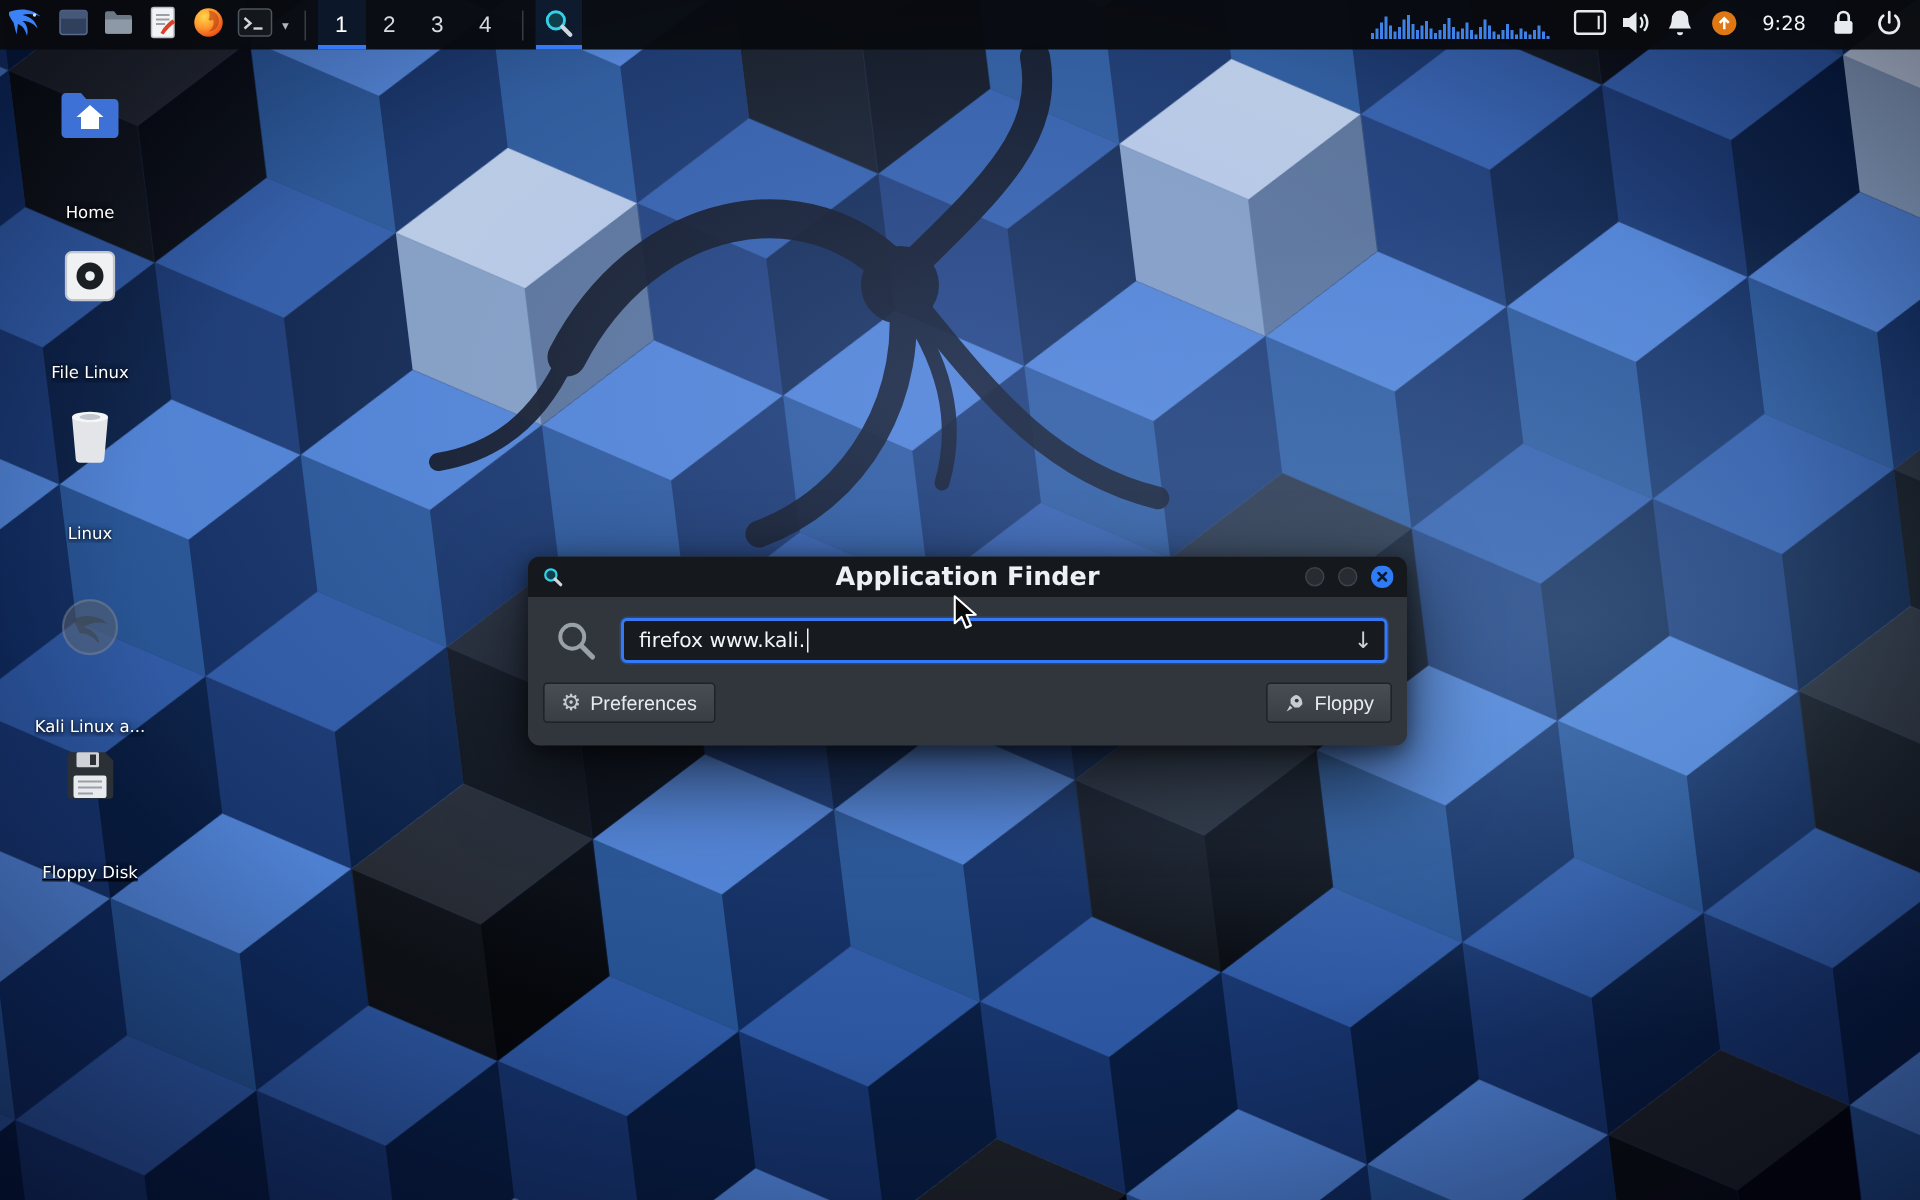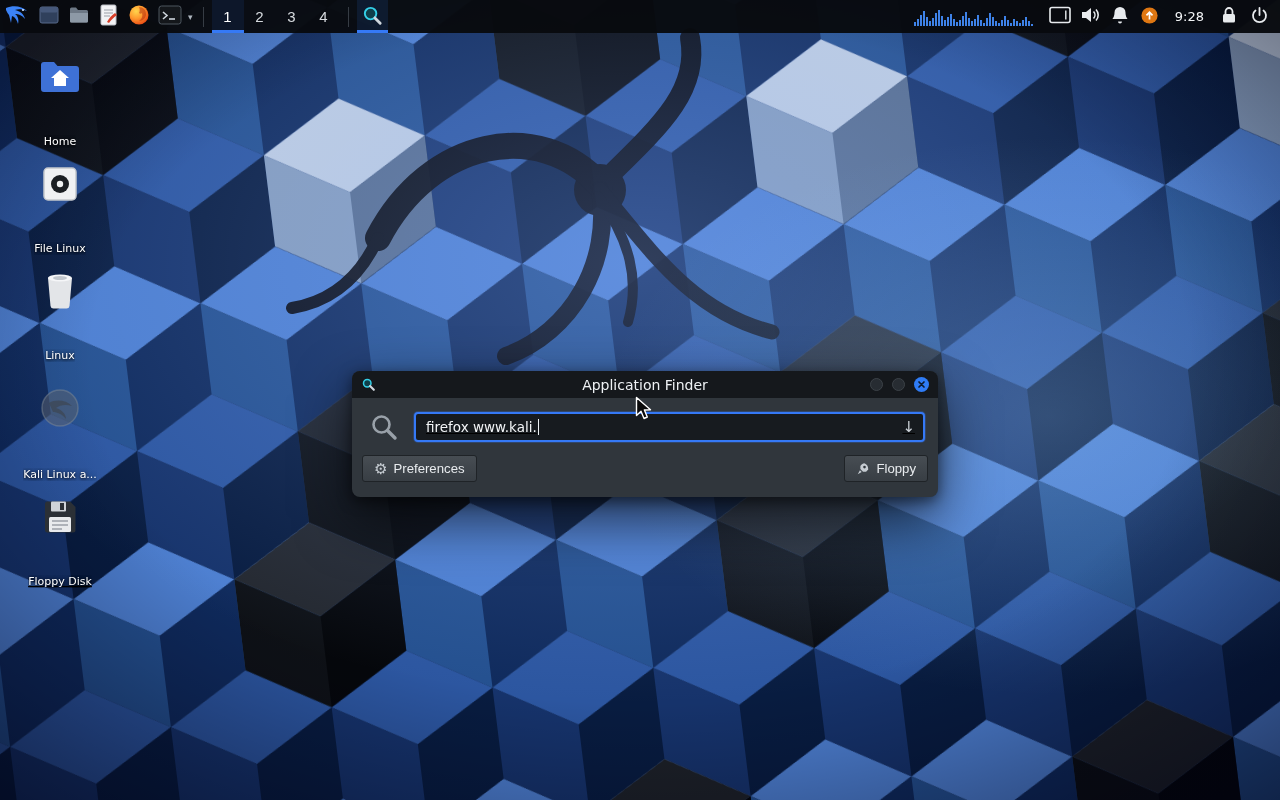--- a/index.html
+++ b/index.html
@@ -34,32 +34,32 @@
   .dicon .lbl { color:#fff; font-size:11px; text-shadow:0 1px 3px rgba(0,0,0,0.95), 0 0 6px rgba(0,0,0,0.6);
                 white-space:nowrap; max-width:98px; overflow:hidden; text-overflow:ellipsis;margin-top:32px; }
 
   
   .appfinder { position:absolute; left:352px; top:371px; width:586px; height:126px;
                background:#30363c; border-radius:8px; overflow:hidden; z-index:60;
                box-shadow:0 22px 55px rgba(0,0,0,0.65), 0 4px 14px rgba(0,0,0,0.5); }
   .titlebar { height:27px; background:#15181c; display:flex; align-items:center;
               padding:0 9px; position:relative; }
   .title { position:absolute; left:0; right:0; text-align:center; color:#eef1f4;
-           font-size:14px; font-weight:normal; pointer-events:none; }
+           font-size:17px; font-weight:bold; pointer-events:none; }
   .tb-icon { z-index:1; display:flex; }
   .tb-controls { margin-left:auto; display:flex; align-items:center; gap:9px; z-index:1; }
   .circle-btn { width:13px; height:13px; border-radius:50%; background:#272c32;
                 border:1px solid #3c4248; padding:0; cursor:pointer; }
   .circle-btn.close { width:15px; height:15px; background:none; border:none; display:flex; }
   .win-body { padding:0; }
   .search-row { display:flex; align-items:center; padding:14px 13px 0 17px; }
   .big-mag { margin-right:15px; display:flex; }
   .search-input { flex:1; height:30px; background:#171b1f; border:2px solid #3579f6;
                   border-radius:4px; display:flex; align-items:center; padding:0 8px 0 10px;
-                  box-shadow:0 0 0 1px rgba(53,121,246,0.25); cursor:text;text-decoration:underline; }
+                  box-shadow:0 0 0 1px rgba(53,121,246,0.25); cursor:text; }
   .search-text { color:#f2f4f6; font-size:13.5px; white-space:pre; }
   .caret { width:1px; height:16px; background:#eef2f5; margin-left:1px; }
   .dd-arrow { margin-left:auto; color:#ccd2d8; font-size:15px; line-height:1; cursor:pointer; }
   .button-row { display:flex; justify-content:space-between; align-items:center; padding:13px 10px 0 10px; }
   .xbtn { display:flex; align-items:center; gap:6px; height:27px; padding:0 11px;
           background:linear-gradient(#474d53,#383e44); border:1px solid #1f2327;
           border-radius:3px; color:#e8ebee; font-size:13.2px; cursor:pointer; }
   .xbtn .gear { font-size:15px; color:#c6ccd2; line-height:1; }
 
   .mouse-cursor { position:absolute; left:635px; top:396px; z-index:100; pointer-events:none; }
@@ -352,21 +352,21 @@
     <div class="dicon" style="top:268px;">
       <span class="ic">
         <svg width="34" height="40" viewBox="0 0 34 40">
             <path d="M5 8 h24 l-2.5 28 a3 3 0 0 1 -3 2.5 h-13 a3 3 0 0 1 -3 -2.5 Z" fill="#e3e5e8"></path>
             <ellipse cx="17" cy="8" rx="12" ry="3.5" fill="#f5f6f8"></ellipse>
             <ellipse cx="17" cy="8" rx="7" ry="2" fill="#c2c7cd"></ellipse>
           </svg>
       </span>
       <span class="lbl">Linux</span>
     </div>
-    <div class="dicon" style="top:387px;justify-content:flex-end;">
+    <div class="dicon" style="top:397px;justify-content:flex-end;">
       <span class="ic">
         <svg width="42" height="42" viewBox="0 0 42 42">
             <circle cx="21" cy="21" r="18" fill="#5c626b" opacity="0.5"></circle>
             <circle cx="21" cy="21" r="18" fill="none" stroke="#868d97" stroke-width="1.5" opacity="0.45"></circle>
             <path d="M10 16 C17 12 27 13 33 19 C27 17 21 18 17 21 C23 23 27 27 27 32 C23 27 18 25 14 25 Z" fill="#3c424b" opacity="0.6"></path>
           </svg>
       </span>
       <span class="lbl">Kali Linux a...</span>
     </div>
     <div class="dicon" style="top:494px;text-decoration:underline;">

